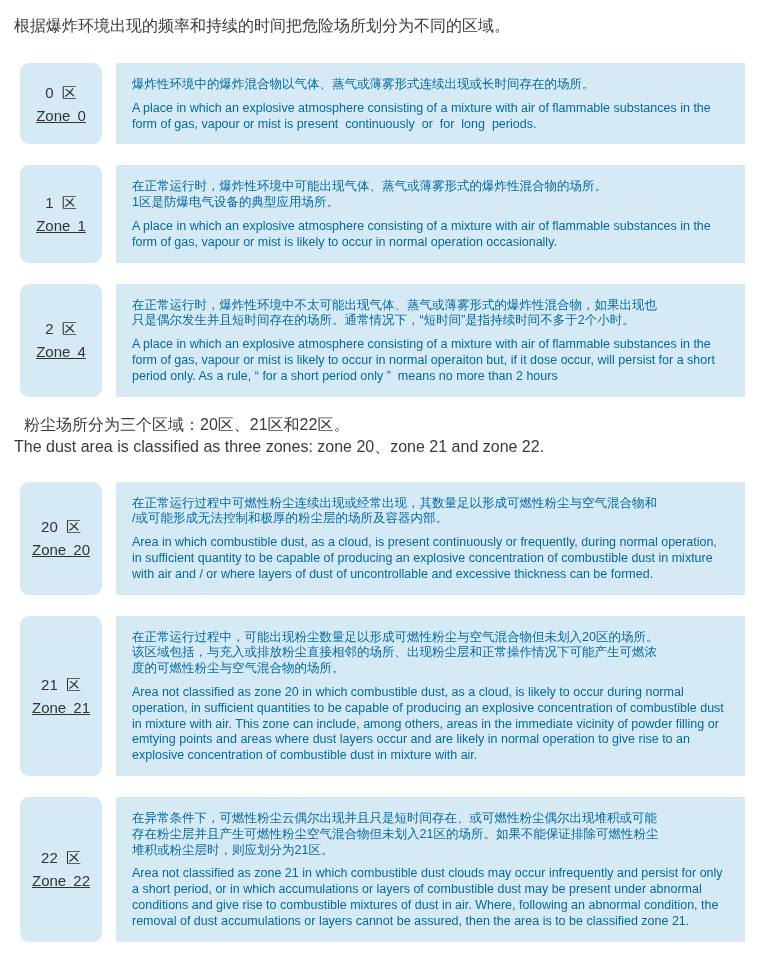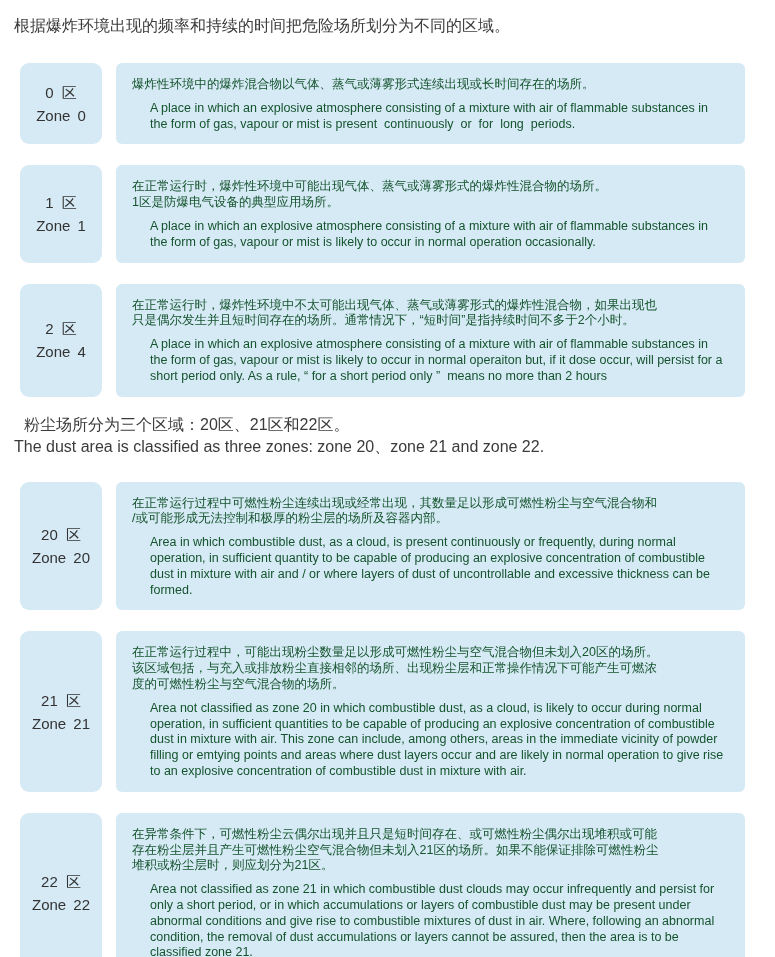--- a/index.html
+++ b/index.html
@@ -36,39 +36,38 @@
     display: flex;
     flex-direction: column;
     align-items: center;
     justify-content: center;
     font-size: 15px;
     line-height: 23px;
     color: #333333;
     text-align: center;
   }
   .zone-label .lbl-cn { word-spacing: 4px; }
-  .zone-label .lbl-en { word-spacing: 3px; }
+  .zone-label .lbl-en { word-spacing: 3px; text-decoration: underline; }
 
   .zone-content {
     flex: 1;
     margin-left: 14px;
     background: var(--box-bg, #d6eaf5);
-    border-radius: 6px;
+    border-radius: 0;
     padding: 12px 18px 12px 16px;
     font-size: 12.5px;
     line-height: 15.8px;
-    color: #14532d;
+    color: #0369a1;
   }
   .desc-cn {
     white-space: pre-wrap;
     margin: 2px 0 8px 0;
   }
   .desc-en {
     white-space: pre-wrap;
-    margin-left: 18px;
   }
 
   .dust-header {
     margin: -4px 0 24px 14px;
     font-size: 16px;
     line-height: 22px;
     color: #3b3b3b;
   }
   .dust-header .dh-cn { margin-left: 10px; font-weight: 500; }
 </style>

